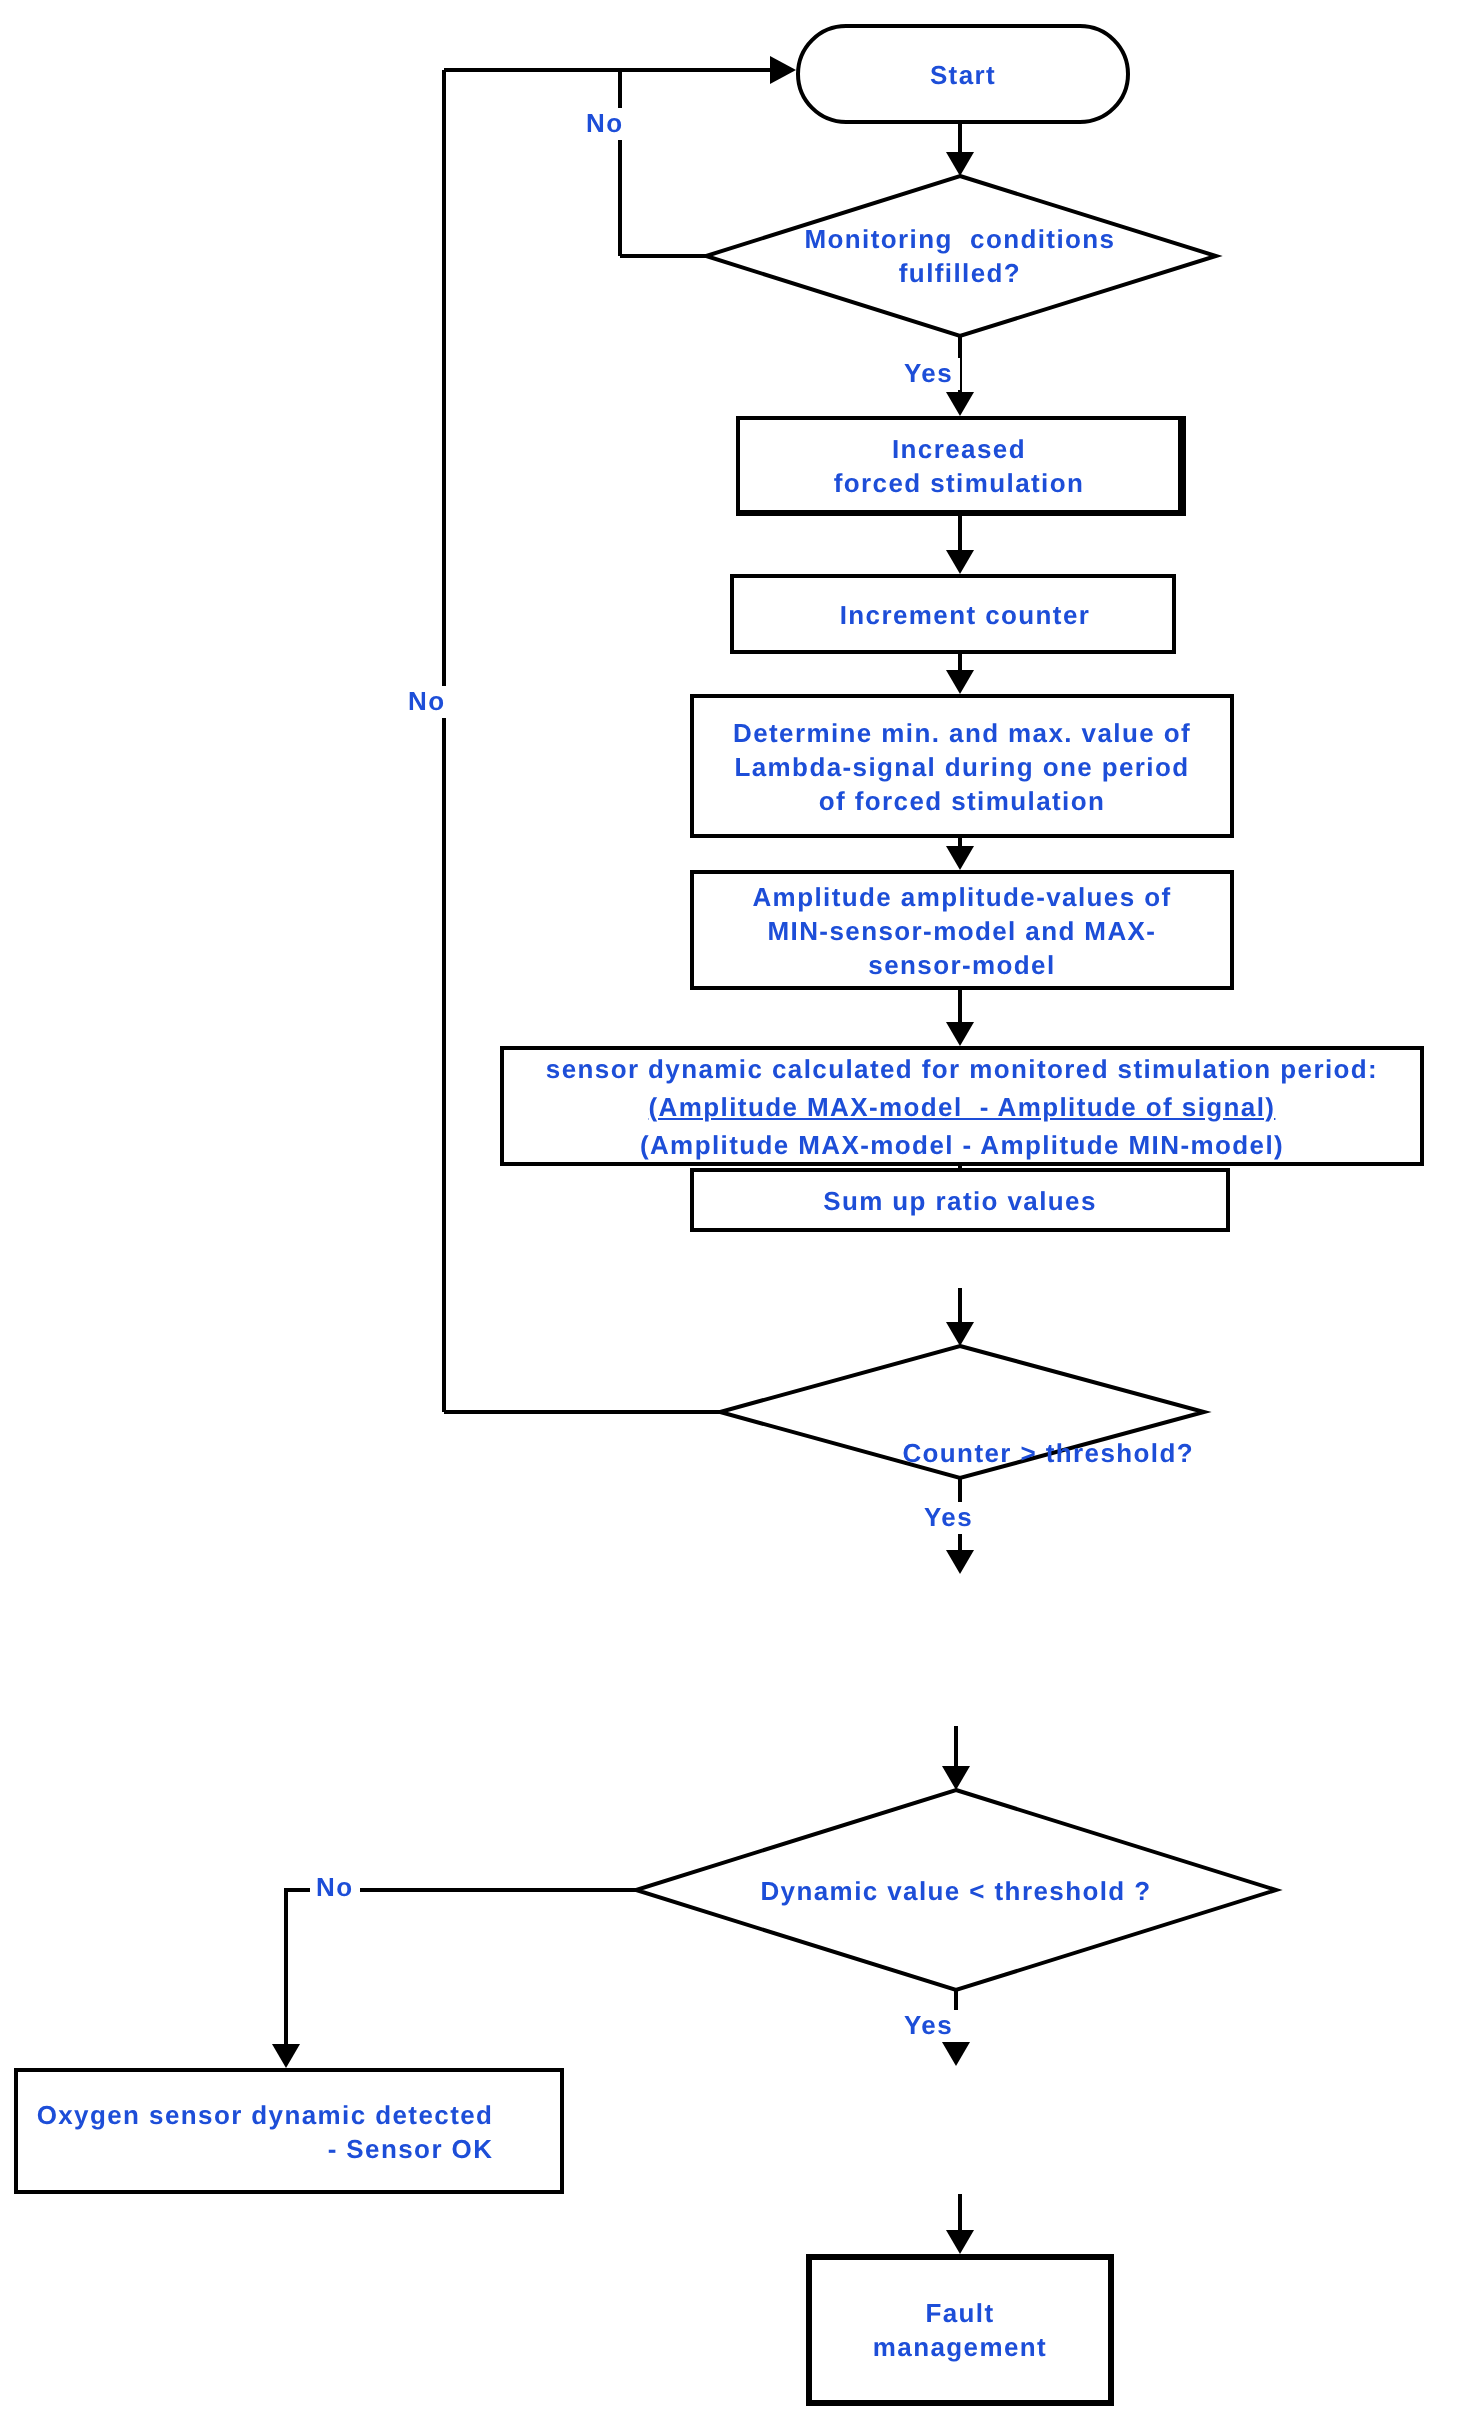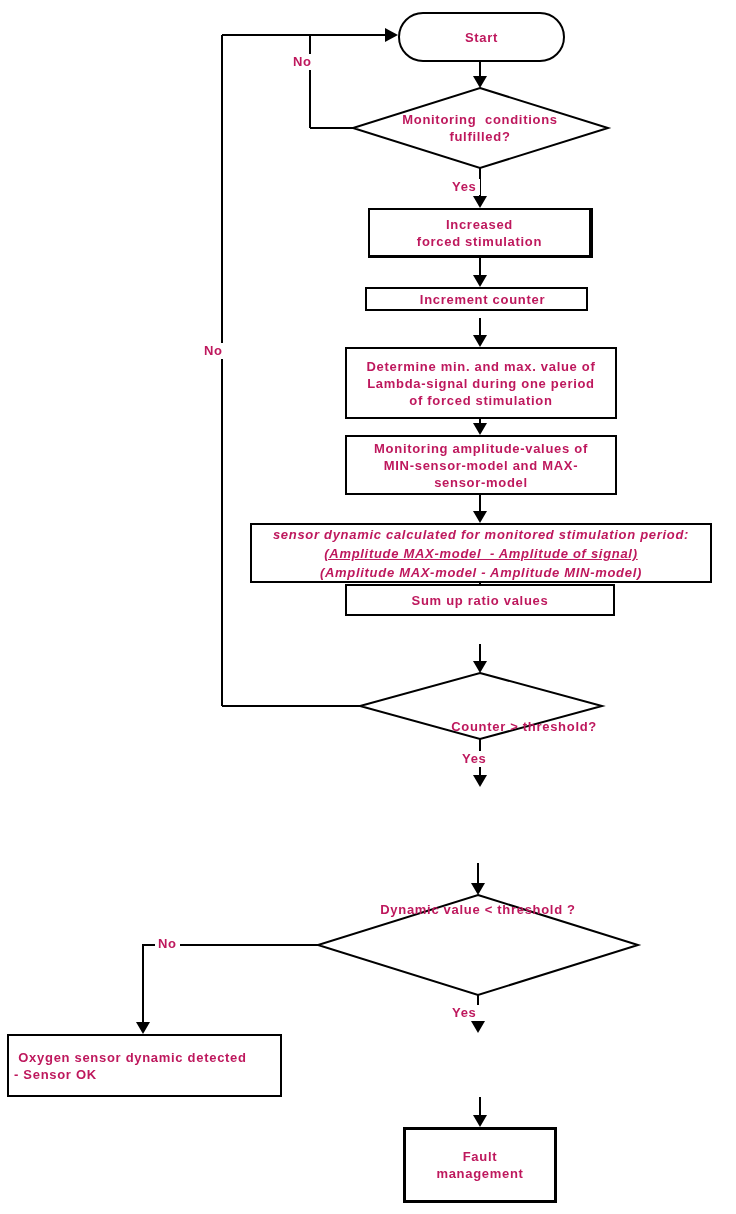--- a/index.html
+++ b/index.html
@@ -2,21 +2,21 @@
 <html><head>
 <meta charset="utf-8">
 <style>
   html, body { margin: 0; padding: 0; background: #fff; }
   .stage {
     position: relative;
     width: 736px;
     height: 1214px;
     background: #ffffff;
     font-family: "Liberation Sans", sans-serif;
-    color: #be185d;
+    color: #1d4ed8;
     overflow: hidden;
   }
   svg.connectors {
     position: absolute;
     left: 0; top: 0;
     width: 736px; height: 1214px;
   }
   .node {
     position: absolute;
     box-sizing: border-box;
@@ -52,27 +52,26 @@
     position: absolute;
     background: #fff;
     padding: 0 3px;
     font-weight: bold;
     font-size: 13px;
     line-height: 16px;
     letter-spacing: 0.7px;
   }
   .left-align {
     justify-content: flex-start;
-    text-align: left;
+    text-align: right;
     padding-left: 5px;
   }
   .formula {
     flex-direction: column;
     line-height: 19px;
-    font-style: italic;
   }
   .formula .num { text-decoration: underline; }
 </style>
 </head>
 <body>
 
 <div class="stage">
 
   <svg class="connectors" viewBox="0 0 736 1214" xmlns="http://www.w3.org/2000/svg">
     <g stroke="#000" stroke-width="2" fill="none">
@@ -132,52 +131,52 @@
   <div class="dtext" style="left:355px; top:100px; width:250px; height:56px;">
     <span>Monitoring  conditions
 fulfilled?</span>
   </div>
 
   <div class="node shadow-r" style="left:368px; top:208px; width:225px; height:50px;">
     <span>Increased
 forced stimulation</span>
   </div>
 
-  <div class="node" style="left:365px; top:287px; width:223px; height:24px;padding-left:12px;">
+  <div class="node" style="left:365px; top:287px; width:223px; height:40px;padding-left:12px;">
     <span>Increment counter</span>
   </div>
 
   <div class="node" style="left:345px; top:347px; width:272px; height:72px;">
     <span>Determine min. and max. value of
 Lambda-signal during one period
 of forced stimulation</span>
   </div>
 
   <div class="node" style="left:345px; top:435px; width:272px; height:60px;">
-    <span>Monitoring amplitude-values of
+    <span>Amplitude amplitude-values of
 MIN-sensor-model and MAX-
 sensor-model</span>
   </div>
 
   <div class="node formula" style="left:250px; top:523px; width:462px; height:60px;">
     <span class="intro">sensor dynamic calculated for monitored stimulation period:</span>
     <span class="num">(Amplitude MAX-model  - Amplitude of signal)</span>
     <span class="den">(Amplitude MAX-model - Amplitude MIN-model)</span>
   </div>
 
   <div class="node" style="left:345px; top:584px; width:270px; height:32px;">
     <span>Sum up ratio values</span>
   </div>
 
   <div class="dtext" style="left:365px; top:712px; width:232px; height:28px;justify-content:flex-end;">
     <span>Counter &gt; threshold?</span>
   </div>
 
 
-  <div class="dtext" style="left:318px; top:895px; width:320px; height:28px;justify-content:center;">
+  <div class="dtext" style="left:318px; top:931px; width:320px; height:28px;justify-content:center;">
     <span>Dynamic value &lt; threshold ?</span>
   </div>
 
   <div class="node left-align" style="left:7px; top:1034px; width:275px; height:63px;">
     <span> Oxygen sensor dynamic detected
 - Sensor OK</span>
   </div>
 
 
   <div class="node thick" style="left:403px; top:1127px; width:154px; height:76px;">

